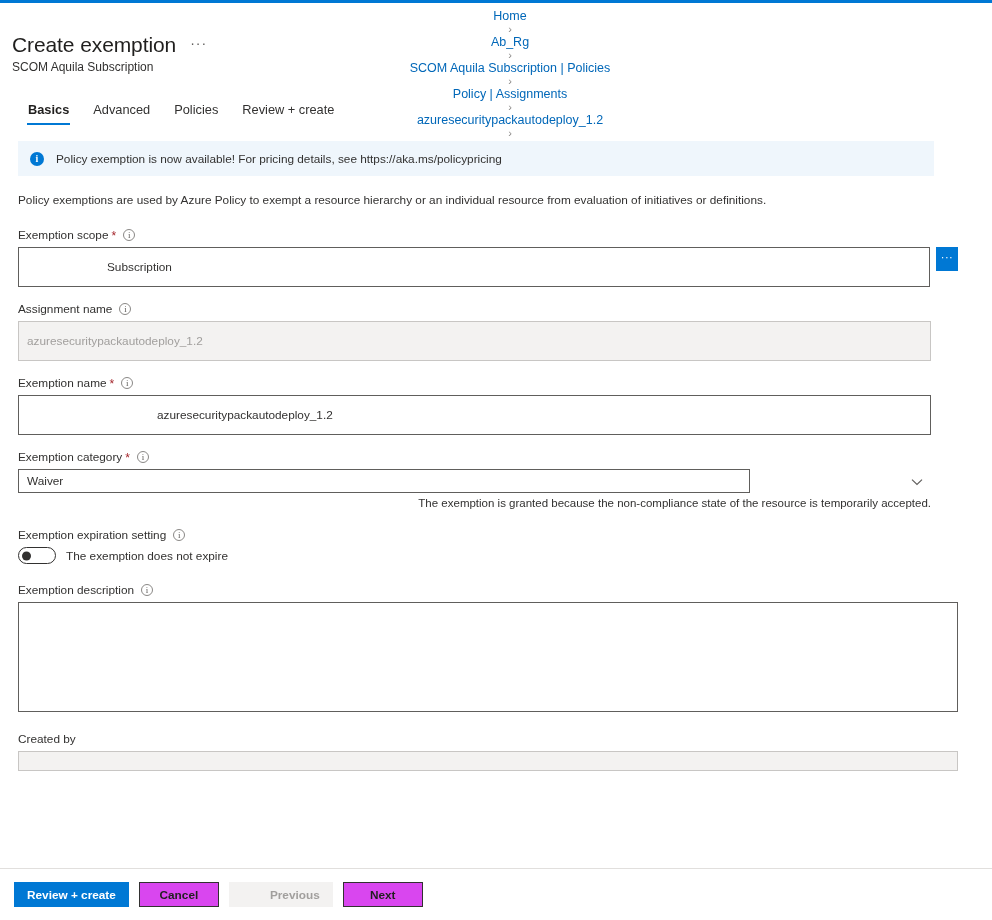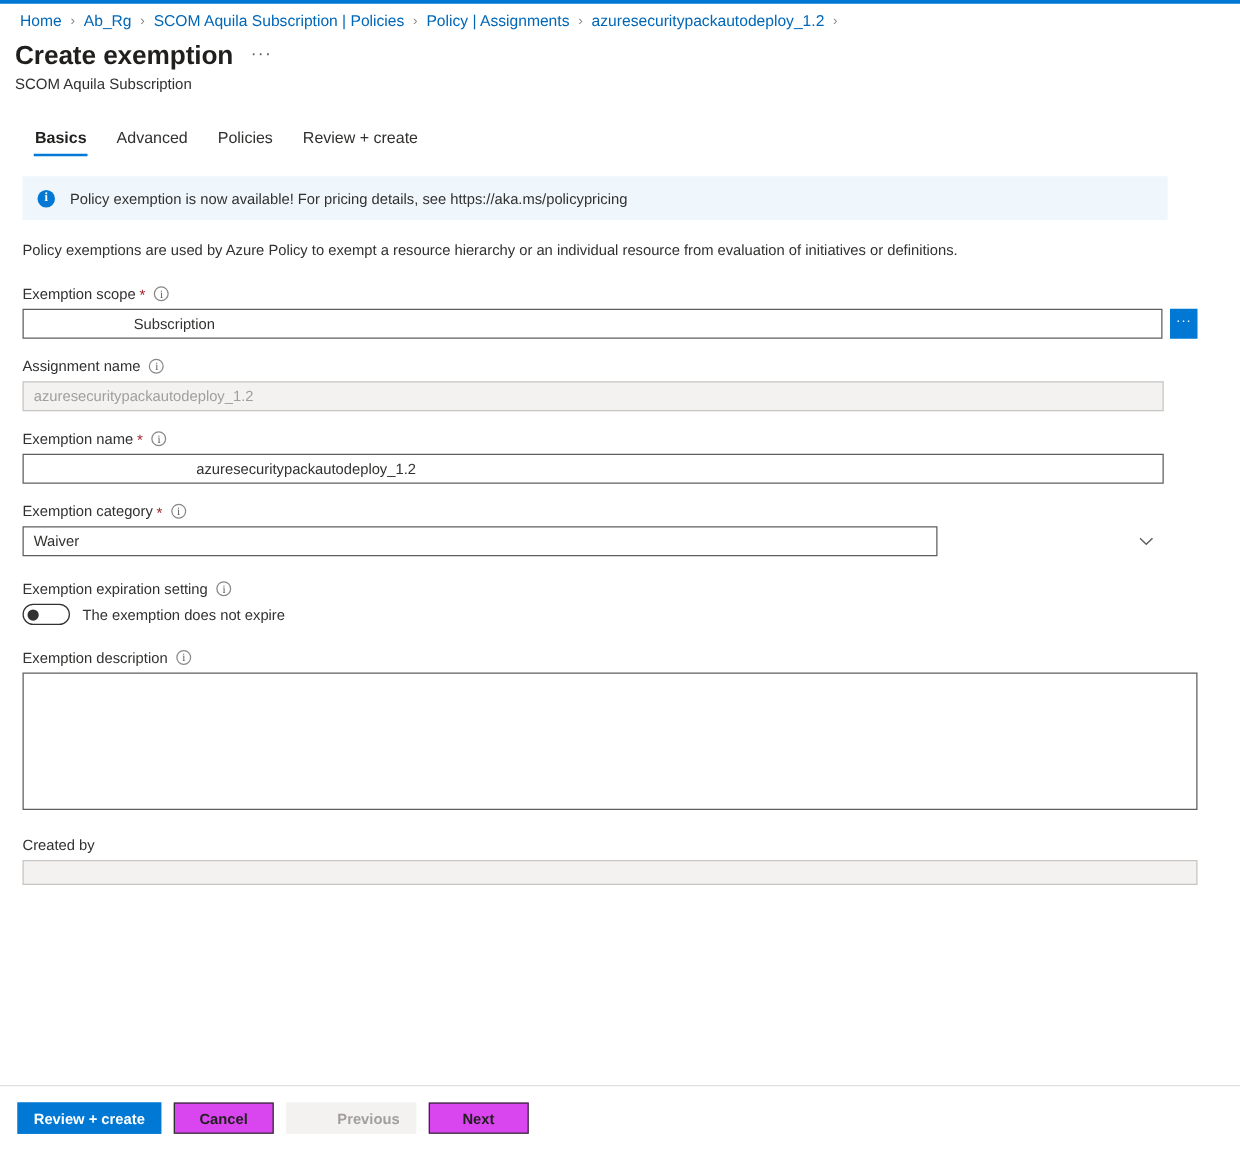--- a/index.html
+++ b/index.html
@@ -15,23 +15,24 @@
     position: relative;
     width: 992px;
     height: 920px;
     border-top: 3px solid #0078d4;
   }
 
   
   .breadcrumb {
     display: flex;
     align-items: center;
-    padding: 6px 0 0 16px;
+    padding: 6px 0 0 28px;
     height: 22px;
     font-size: 12.5px;
+    flex-direction: column;
   }
   .crumb-link {
     color: #0067b8;
     cursor: pointer;
     white-space: nowrap;
   }
   .crumb-sep {
     color: #8a8886;
     margin: 0 7px;
     font-size: 11px;
@@ -39,21 +40,21 @@
   }
 
   
   .title-row {
     display: flex;
     align-items: baseline;
     padding: 8px 0 0 12px;
   }
   .page-title {
     font-size: 21px;
-    font-weight: 700;
+    font-weight: 400;
     color: #201f1e;
     letter-spacing: -0.1px;
   }
   .ellipsis-btn {
     margin-left: 14px;
     color: #605e5c;
     font-size: 14px;
     letter-spacing: 1px;
     cursor: pointer;
     position: relative;
@@ -157,21 +158,21 @@
     font-size: 9px;
     font-family: "Liberation Serif", serif;
     margin-left: 7px;
     cursor: pointer;
     line-height: 1;
   }
 
   .input-row { display: flex; align-items: stretch; }
   .txt {
     width: 913px;
-    height: 24px;
+    height: 40px;
     border: 1px solid #605e5c;
     background: #ffffff;
     font-family: "Liberation Sans", sans-serif;
     font-size: 11.8px;
     color: #323130;
     padding: 0 8px;
     outline: none;
   }
   .txt.indent-scope { text-indent: 80px; }
   .txt.indent-name  { text-indent: 130px; }
@@ -389,20 +390,21 @@
       <div class="select-wrap">
         <div class="select-box">
           <span>Waiver</span>
         </div>
         <span class="chevron">
           <svg width="12" height="8" viewBox="0 0 12 8">
               <path d="M1 1.6 L6 6.4 L11 1.6" stroke="#605e5c" stroke-width="1.2" fill="none"></path>
             </svg>
         </span>
       </div>
+      <div class="helper-text">The exemption is granted because the non-compliance state of the resource is temporarily accepted.</div>
     </div>
 
     <div class="field" style="margin-top:18px;">
       <div class="field-label">
         <span>Exemption expiration setting</span>
         <span class="info-circle">i</span>
       </div>
       <div class="toggle-row">
         <div class="toggle">
           <span class="knob"></span>

